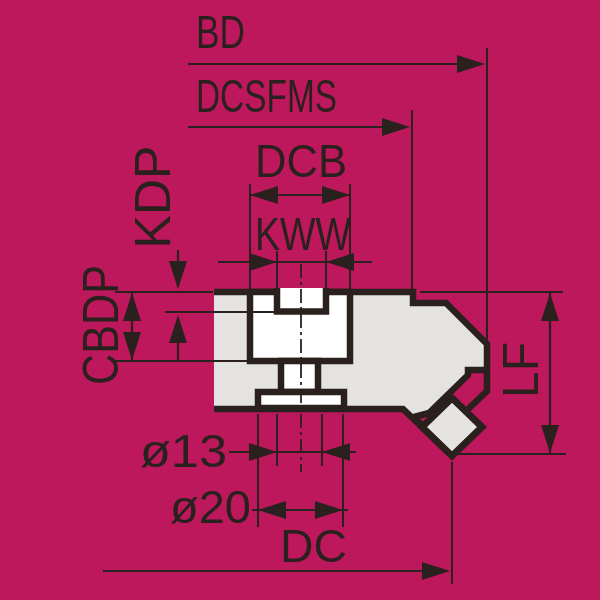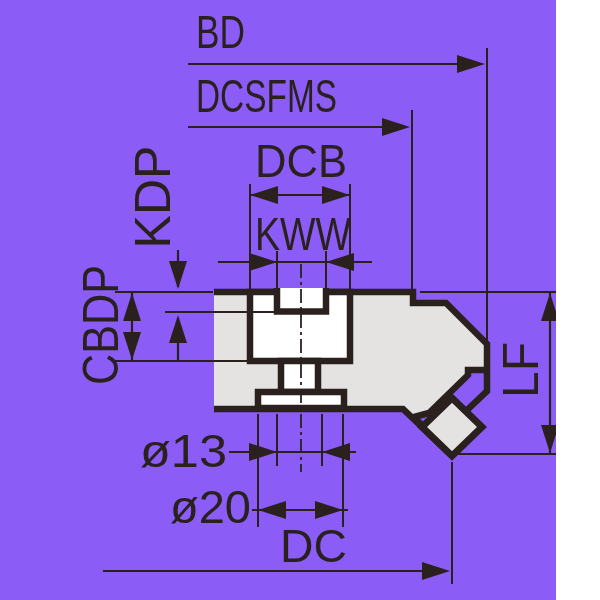--- a/index.html
+++ b/index.html
@@ -1,16 +1,16 @@
 <!DOCTYPE html>
 <html><head>
 <meta charset="utf-8">
 <style>
   html,body{margin:0;padding:0;background:#ffffff;}
-  .page{width:556px;height:600px;position:relative;background:#8b5cf6;overflow:hidden;}
+  .page{width:600px;height:600px;position:relative;background:#be185d;overflow:hidden;}
   svg{display:block;}
   .dim-label{
     font-family:"Liberation Sans","DejaVu Sans",sans-serif;
     font-weight:500;
     fill:#2a211e;
   }
   .lbl-46{font-size:46px;}
   .lbl-50{font-size:50px;}
   .thin{stroke:#2a211e;stroke-width:2;fill:none;}
   .dimline{stroke:#2a211e;stroke-width:2.2;fill:none;}

